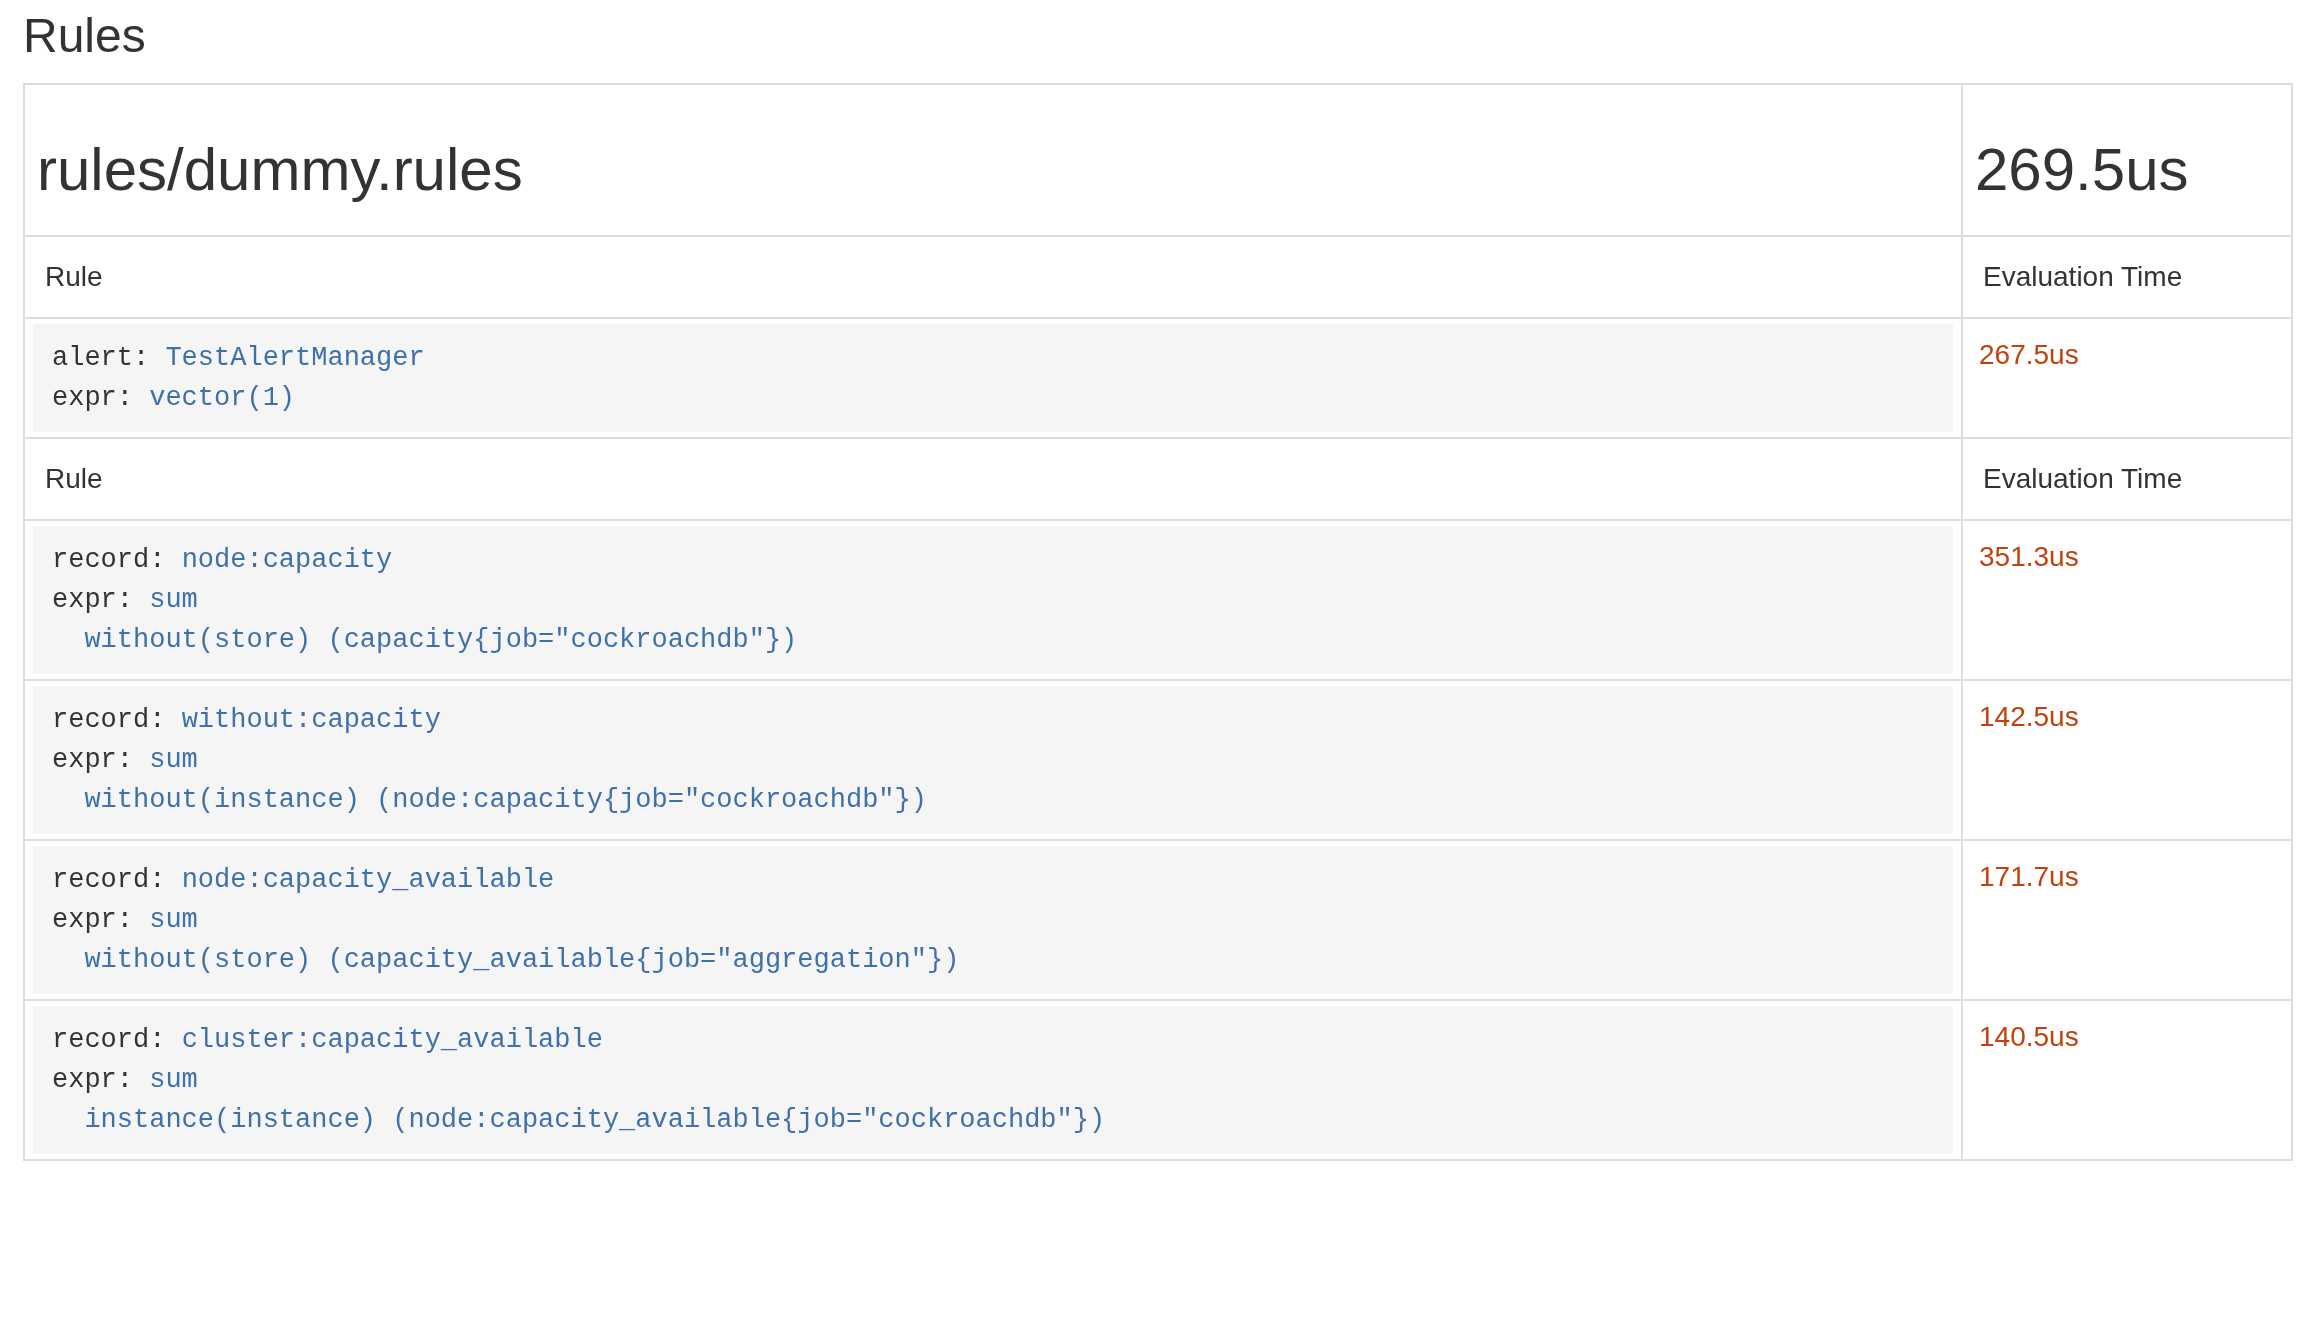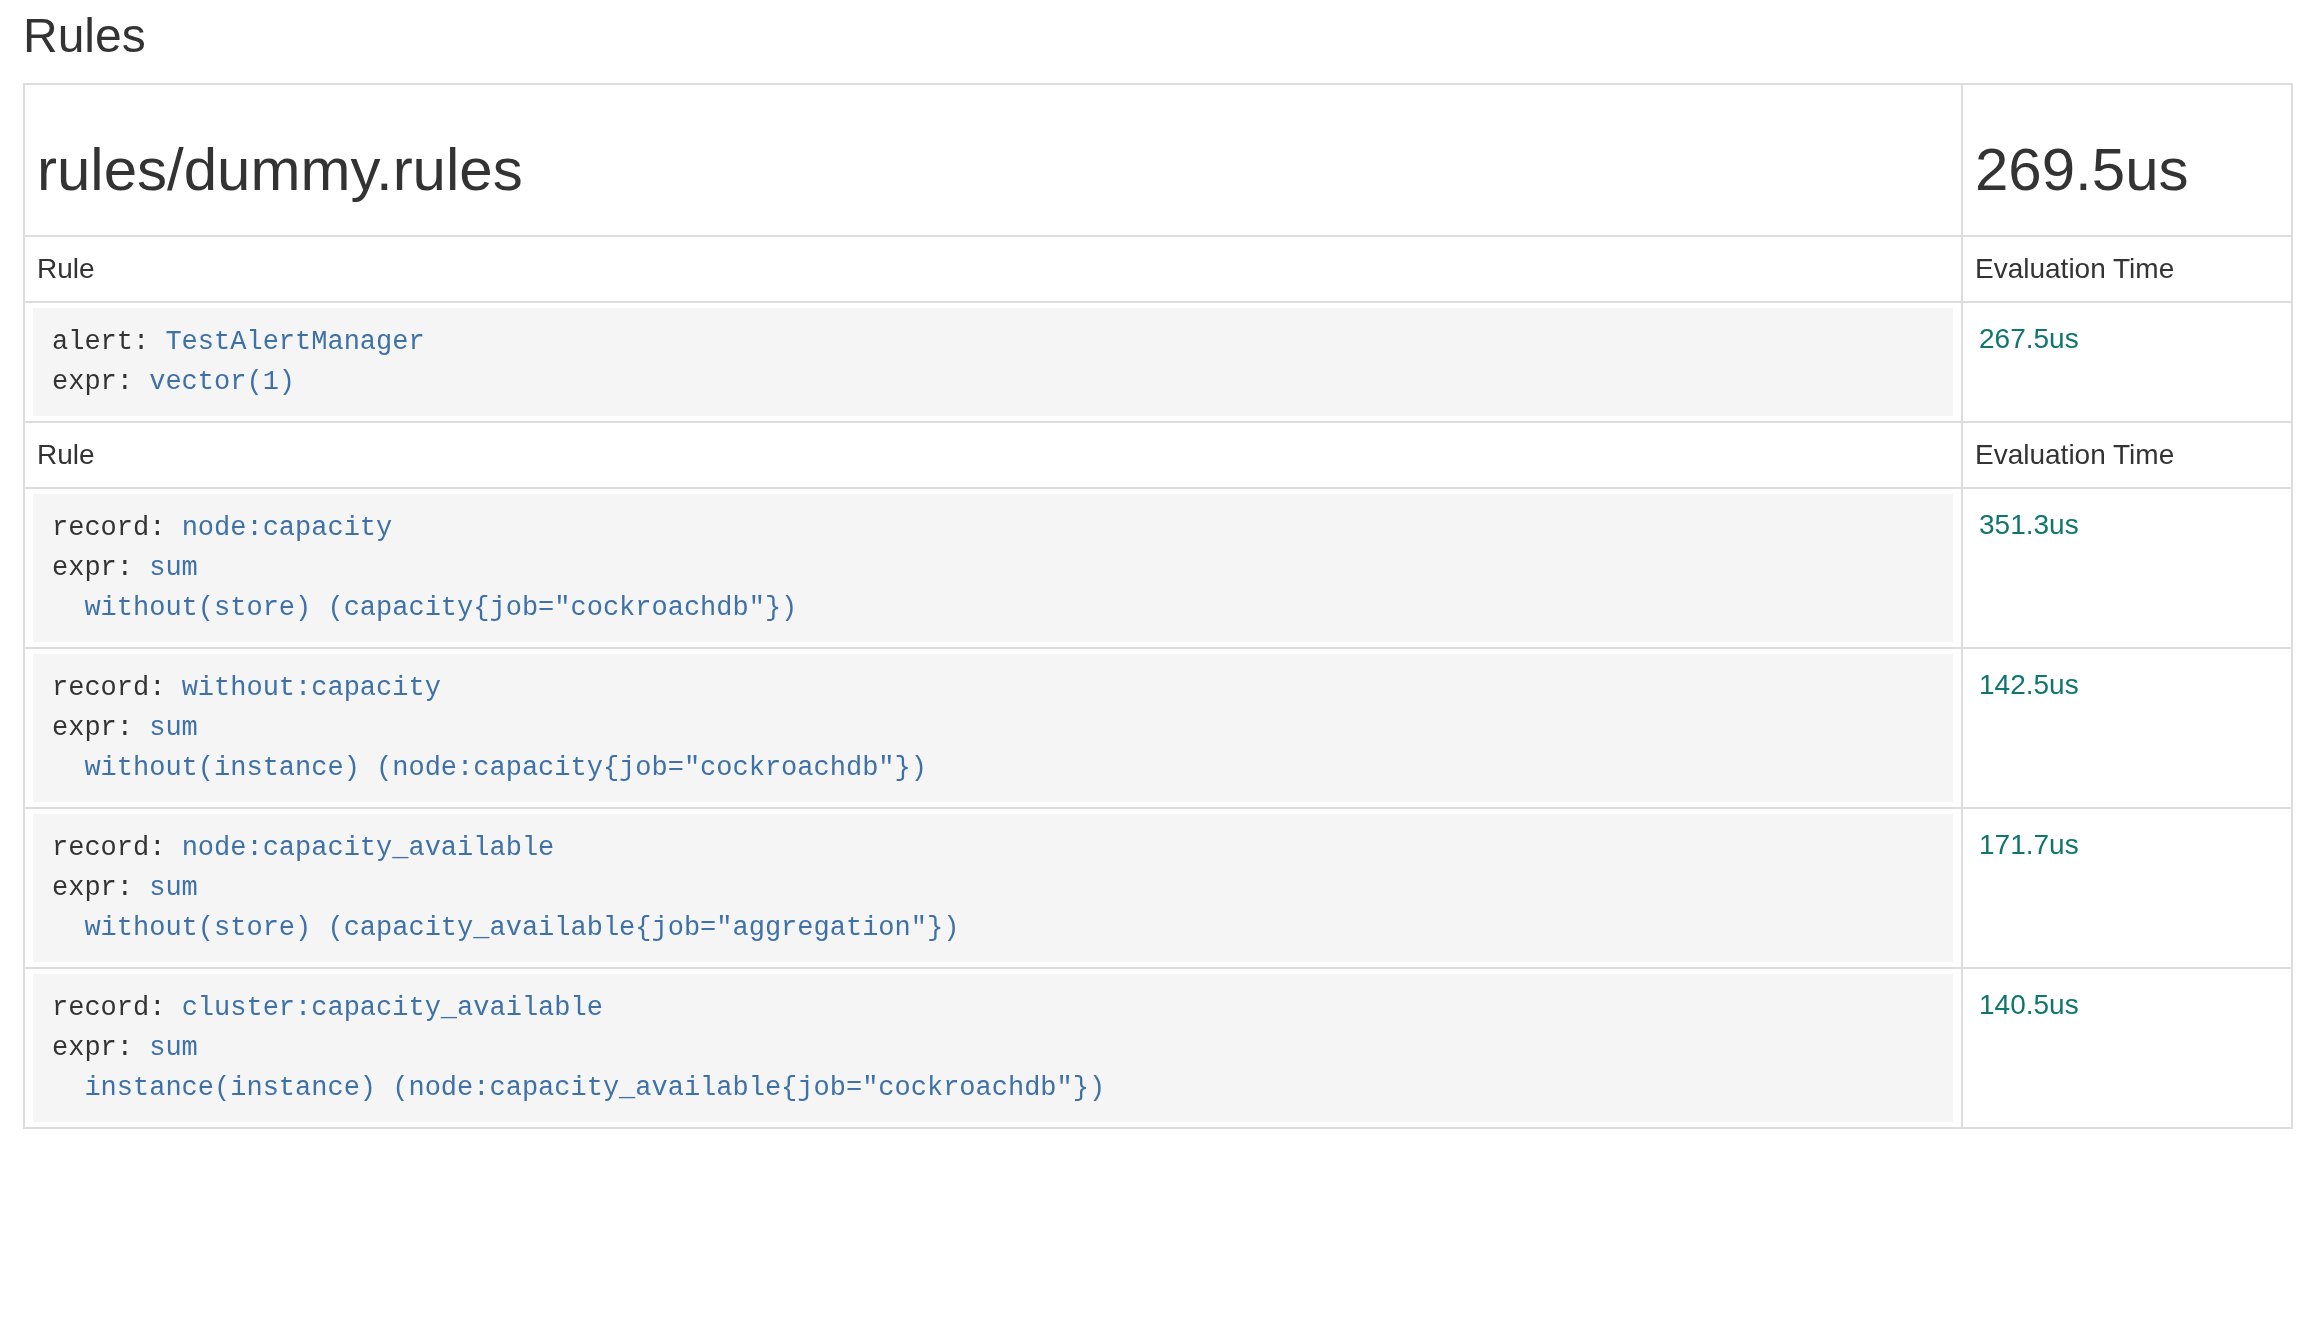--- a/index.html
+++ b/index.html
@@ -44,21 +44,21 @@
     font-size: 60px;
     font-weight: 500;
     line-height: 1.1;
     margin: 40px 0 20px 0;
     color: #333333;
     white-space: nowrap;
     overflow: hidden;
   }
   
   .col-header {
-    padding: 12px;
+    padding: 20px;
     font-weight: 700;
     font-size: 28px;
     color: #333333;
   }
   
   td.rule-cell { padding: 5px 8px; }
   td.rule-cell pre {
     margin: 0;
     padding: 14px 19px;
     background: #f5f5f5;
@@ -71,21 +71,21 @@
     overflow: hidden;
   }
   td.rule-cell pre a.rule-link {
     color: #3e71a8;
     text-decoration: none;
     cursor: pointer;
   }
   td.eval-cell {
     padding: 16px;
     font-size: 28px;
-    color: #0f766e;
+    color: #c2410c;
     background: #ffffff;
   }
 </style>
 </head>
 <body>
 
 <h1 class="page-title">Rules</h1>
 
 <table class="rules-table">
   <colgroup>

